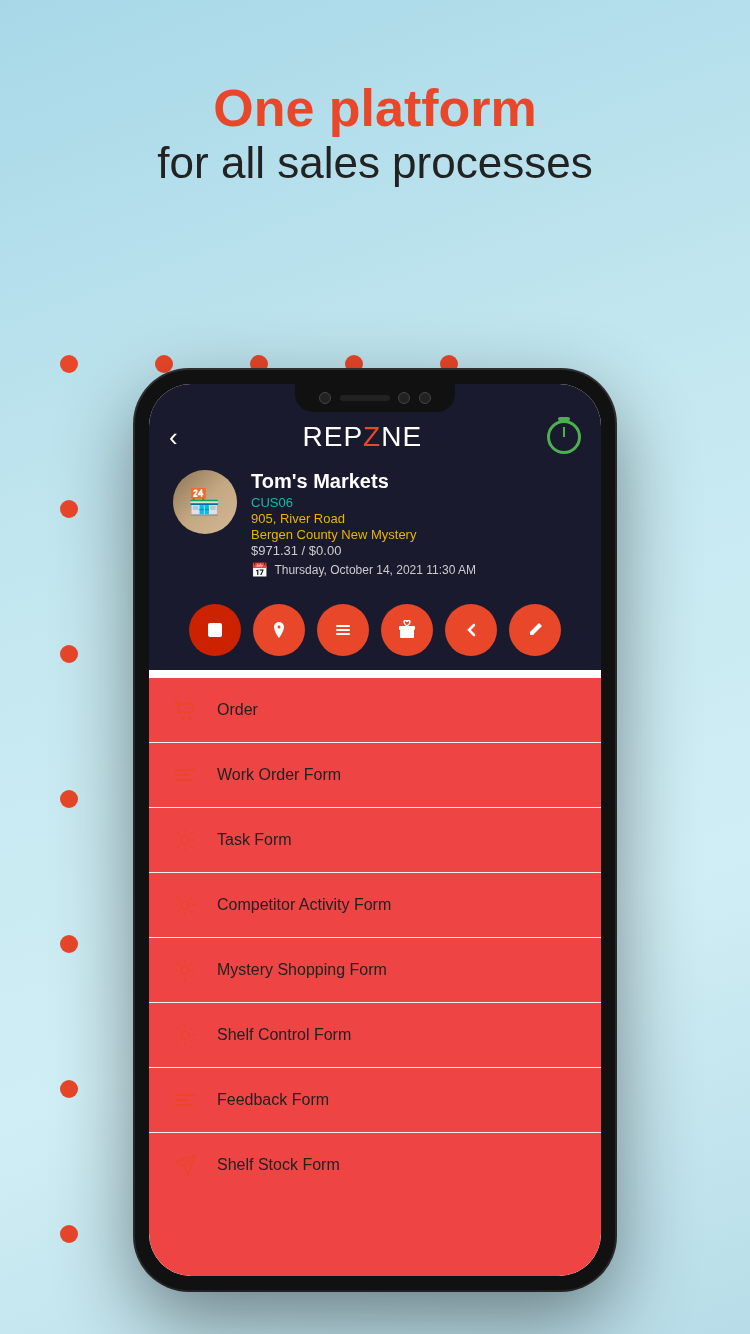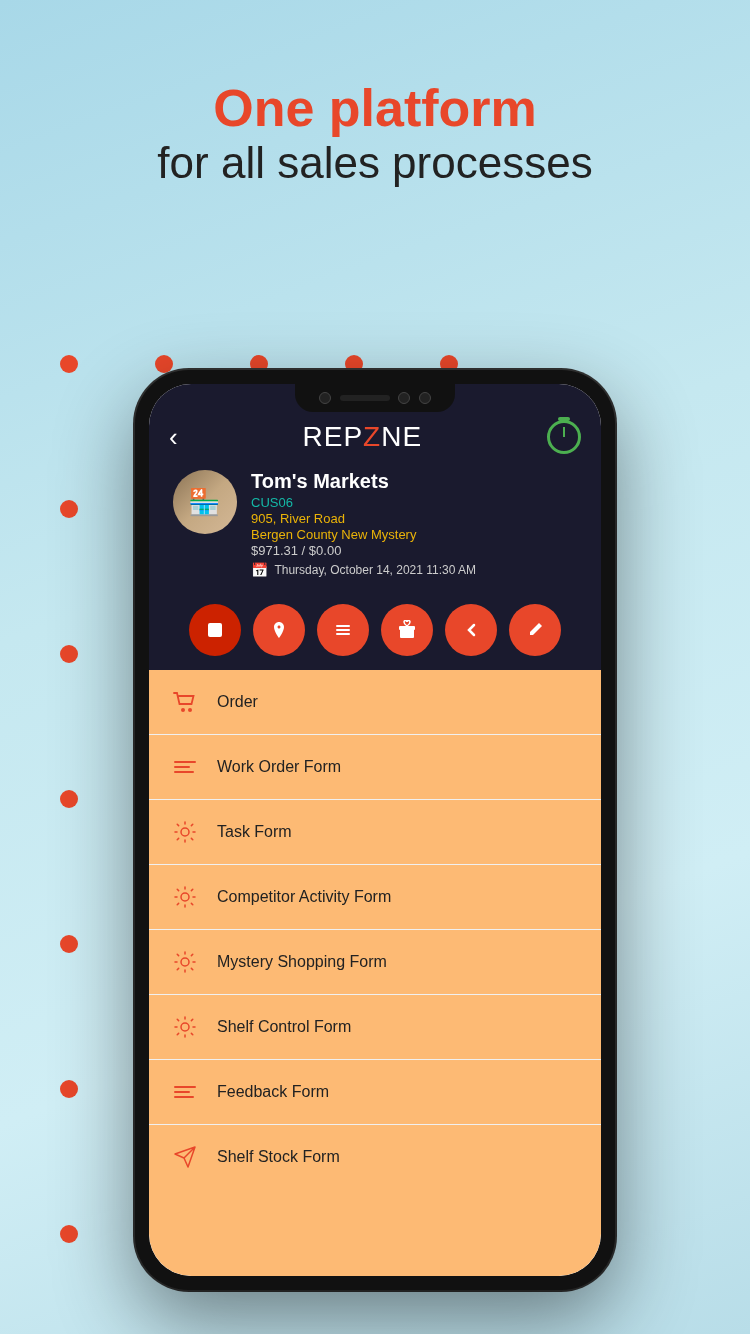--- a/index.html
+++ b/index.html
@@ -253,23 +253,24 @@
       cursor: pointer;
       flex-shrink: 0;
     }
 
     .action-btn.stop { background: #cc2200; }
     .action-btn.orange { background: #e8472a; }
 
     
     .menu-list {
       flex: 1;
-      background: #fdba74;
+      background: #ef4444;
       overflow-y: auto;
       border-radius: 0 0 42px 42px;
+      margin-top: 8px;
     }
 
     .menu-item {
       display: flex;
       align-items: center;
       padding: 16px 20px;
       border-bottom: 1px solid #f0f0f0;
       gap: 16px;
       cursor: pointer;
     }

